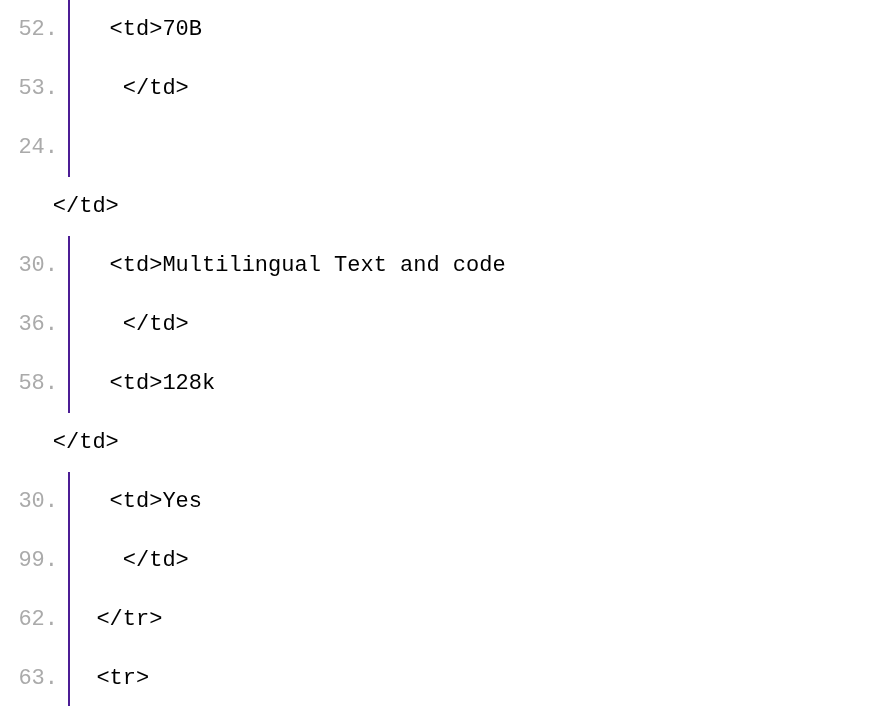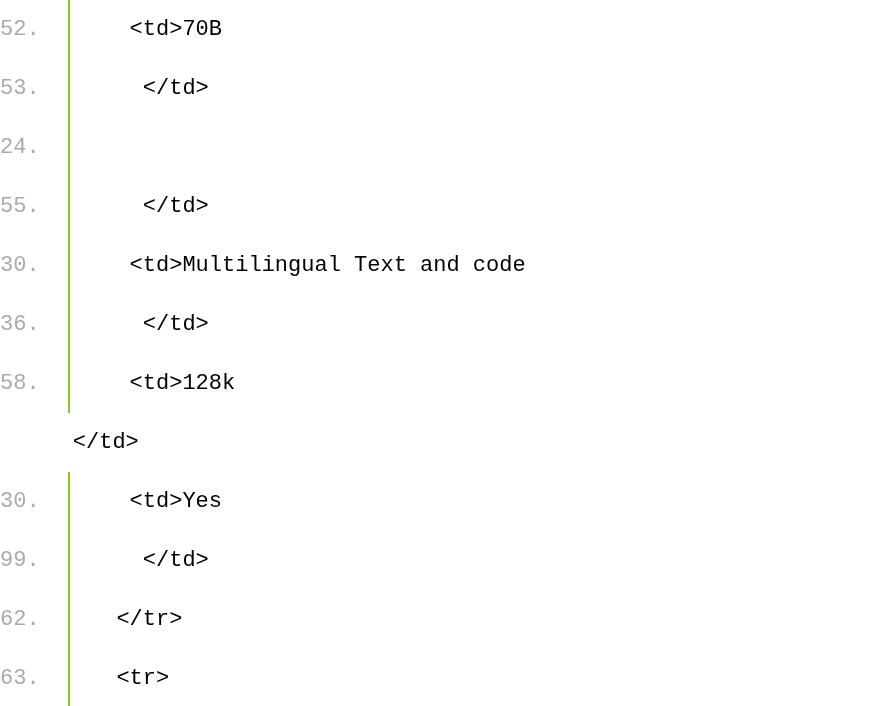--- a/index.html
+++ b/index.html
@@ -20,29 +20,28 @@
       flex-direction: column;
     }
     .code-line {
       display: flex;
       align-items: baseline;
       height: 59px;
       line-height: 59px;
     }
     .line-number {
       width: 70px;
-      text-align: left;
+      text-align: right;
       color: #aaaaaa;
       padding-right: 10px;
-      border-right: 2px solid #84cc16;
+      border-right: 2px solid #4c1d95;
       font-family: Consolas, Monaco, 'Courier New', monospace;
       flex-shrink: 0;
     }
     .line-content {
-      padding-left: 20px;
       white-space: pre;
       color: #000000;
       font-family: Consolas, Monaco, 'Courier New', monospace;
     }
     .tag {
       color: #000000;
     }
     .text-content {
       color: #000000;
     }
@@ -56,21 +55,20 @@
     <span class="line-content"><span class="tag">   </span><span class="tag">&lt;td&gt;</span><span class="text-content">70B</span></span>
   </div>
   <div class="code-line">
     <span class="line-number">53.</span>
     <span class="line-content"><span class="tag">    </span><span class="tag">&lt;/td&gt;</span></span>
   </div>
   <div class="code-line">
     <span class="line-number">24.</span>
   </div>
   <div class="code-line">
-    <span class="line-number">55.</span>
     <span class="line-content"><span class="tag">    </span><span class="tag">&lt;/td&gt;</span></span>
   </div>
   <div class="code-line">
     <span class="line-number">30.</span>
     <span class="line-content"><span class="tag">   </span><span class="tag">&lt;td&gt;</span><span class="text-content">Multilingual Text and code</span></span>
   </div>
   <div class="code-line">
     <span class="line-number">36.</span>
     <span class="line-content"><span class="tag">    </span><span class="tag">&lt;/td&gt;</span></span>
   </div>

